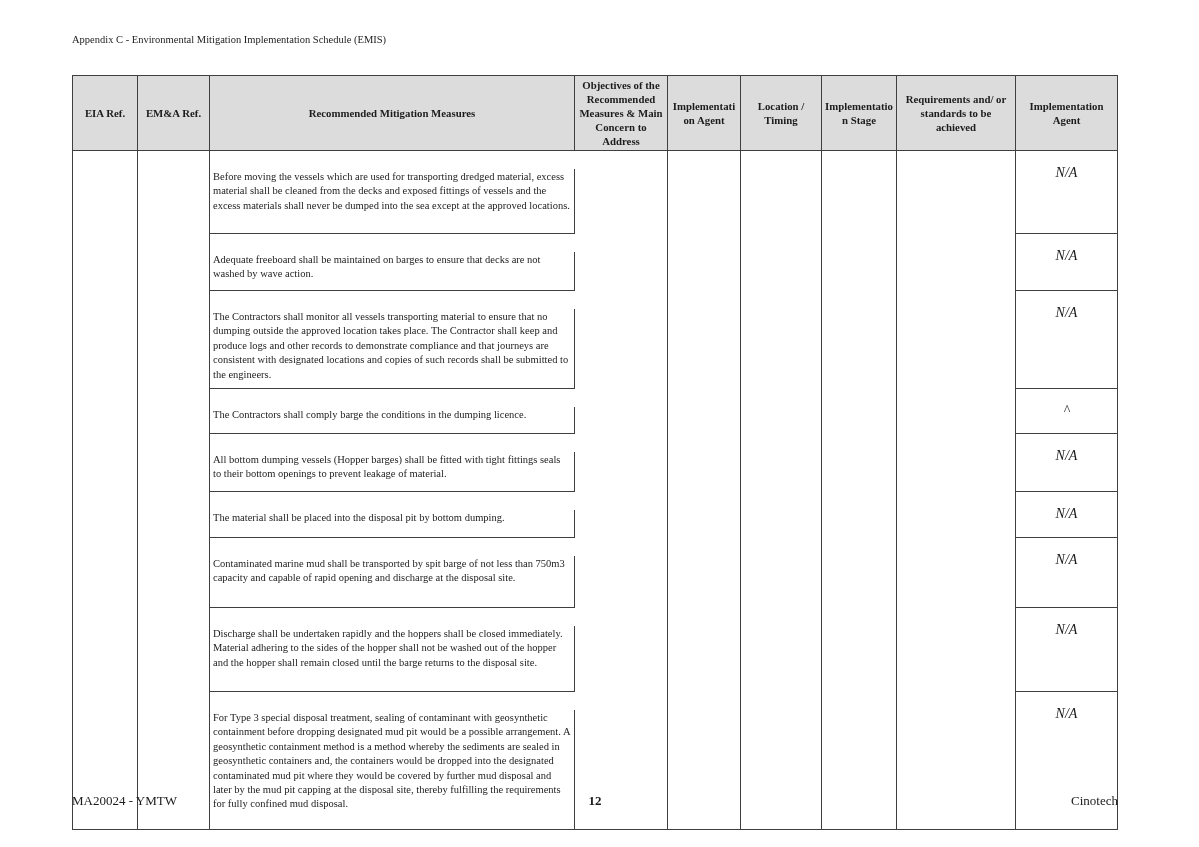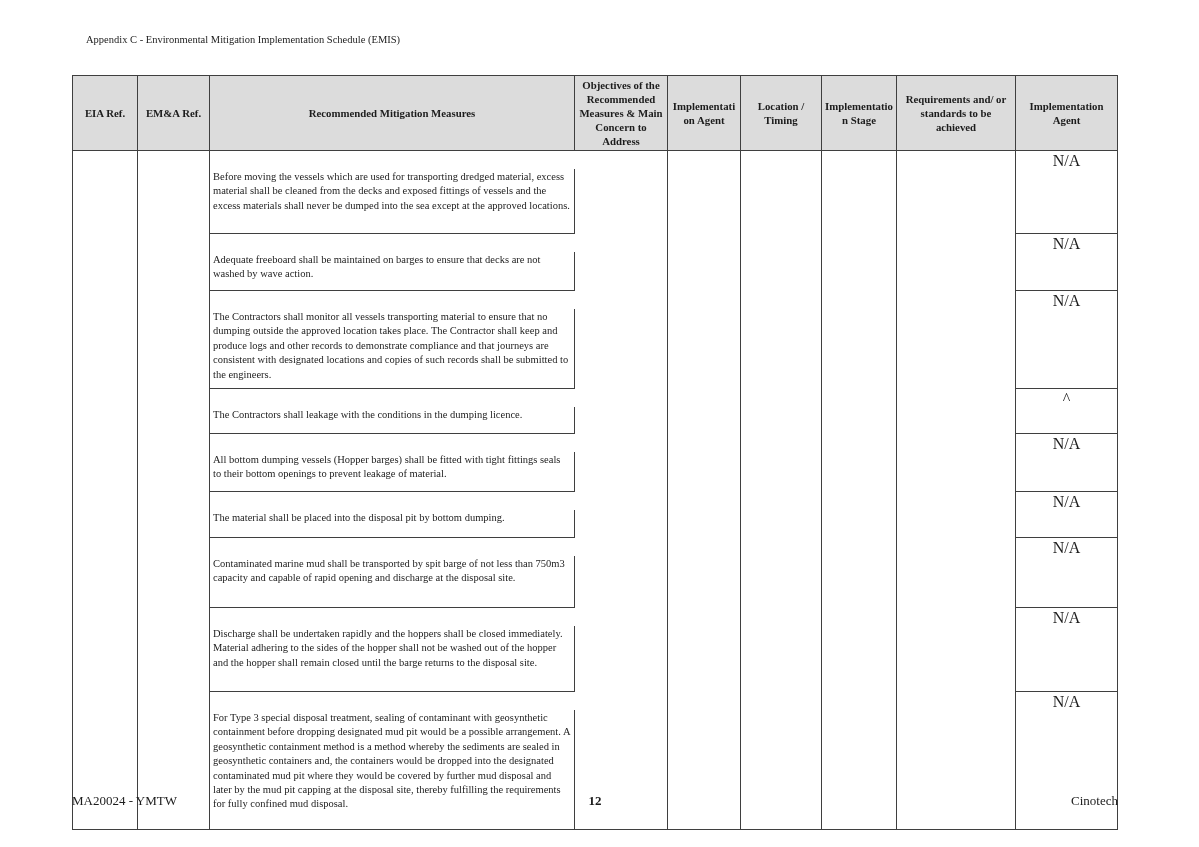--- a/index.html
+++ b/index.html
@@ -18,21 +18,20 @@
     color:var(--ink);
     overflow:hidden;
   }
   .doc-title{
     position:absolute;
     top:33px;
     left:72px;
     font-size:10.5px;
     line-height:14px;
     white-space:nowrap;
-    margin-left:14px;
   }
   .emis-table{
     position:absolute;
     top:75px;
     left:72px;
     display:grid;
     grid-template-columns:65px 72px 365px 93px 73px 81px 75px 119px 102px;
     border-top:1px solid var(--border);
     border-left:1px solid var(--border);
     background:#ffffff;
@@ -66,24 +65,25 @@
   .measure{
     grid-column:3;
     font-size:10.5px;
     line-height:14.4px;
     padding:1px 3px 2px 3px;
     text-align:left;
     margin-top:18px;
   }
   .status{
     grid-column:9;
-    font-size:16px;
+    font-size:14px;
     line-height:13px;
     text-align:center;
-    padding-top:3px;
+    padding-top:15px;
+    font-style:italic;
   }
   .mh1{min-height:65px}.mh2{min-height:39px}.mh3{min-height:80px}
   .mh4{min-height:27px}.mh5{min-height:40px}.mh6{min-height:28px}
   .mh7{min-height:52px}.mh8{min-height:66px}.mh9{min-height:120px}
   .footer{
     position:absolute;
     top:794px;
     left:72px;
     width:1046px;
     font-size:13px;
@@ -116,21 +116,21 @@
     <div class="cell fullcol c2"></div>
     <div class="cell fullcol c4"></div>
     <div class="cell fullcol c5"></div>
     <div class="cell fullcol c6"></div>
     <div class="cell fullcol c7"></div>
     <div class="cell fullcol c8"></div>
 
     <div class="cell measure row2 mh1">Before moving the vessels which are used for transporting dredged material, excess material shall be cleaned from the decks and exposed fittings of vessels and the excess materials shall never be dumped into the sea except at the approved locations.</div>
     <div class="cell measure row3 mh2">Adequate freeboard shall be maintained on barges to ensure that decks are not washed by wave action.</div>
     <div class="cell measure row4 mh3">The Contractors shall monitor all vessels transporting material to ensure that no dumping outside the approved location takes place. The Contractor shall keep and produce logs and other records to demonstrate compliance and that journeys are consistent with designated locations and copies of such records shall be submitted to the engineers.</div>
-    <div class="cell measure row5 mh4">The Contractors shall leakage with the conditions in the dumping licence.</div>
+    <div class="cell measure row5 mh4">The Contractors shall comply barge the conditions in the dumping licence.</div>
     <div class="cell measure row6 mh5">All bottom dumping vessels (Hopper barges) shall be fitted with tight fittings seals to their bottom openings to prevent leakage of material.</div>
     <div class="cell measure row7 mh6">The material shall be placed into the disposal pit by bottom dumping.</div>
     <div class="cell measure row8 mh7">Contaminated marine mud shall be transported by spit barge of not less than 750m3 capacity and capable of rapid opening and discharge at the disposal site.</div>
     <div class="cell measure row9 mh8">Discharge shall be undertaken rapidly and the hoppers shall be closed immediately. Material adhering to the sides of the hopper shall not be washed out of the hopper and the hopper shall remain closed until the barge returns to the disposal site.</div>
     <div class="cell measure row10 mh9">For Type 3 special disposal treatment, sealing of contaminant with geosynthetic containment before dropping designated mud pit would be a possible arrangement. A geosynthetic containment method is a method whereby the sediments are sealed in geosynthetic containers and, the containers would be dropped into the designated contaminated mud pit where they would be covered by further mud disposal and later by the mud pit capping at the disposal site, thereby fulfilling the requirements for fully confined mud disposal.</div>
 
     <div class="cell status row2">N/A</div>
     <div class="cell status row3">N/A</div>
     <div class="cell status row4">N/A</div>
     <div class="cell status row5">^</div>

